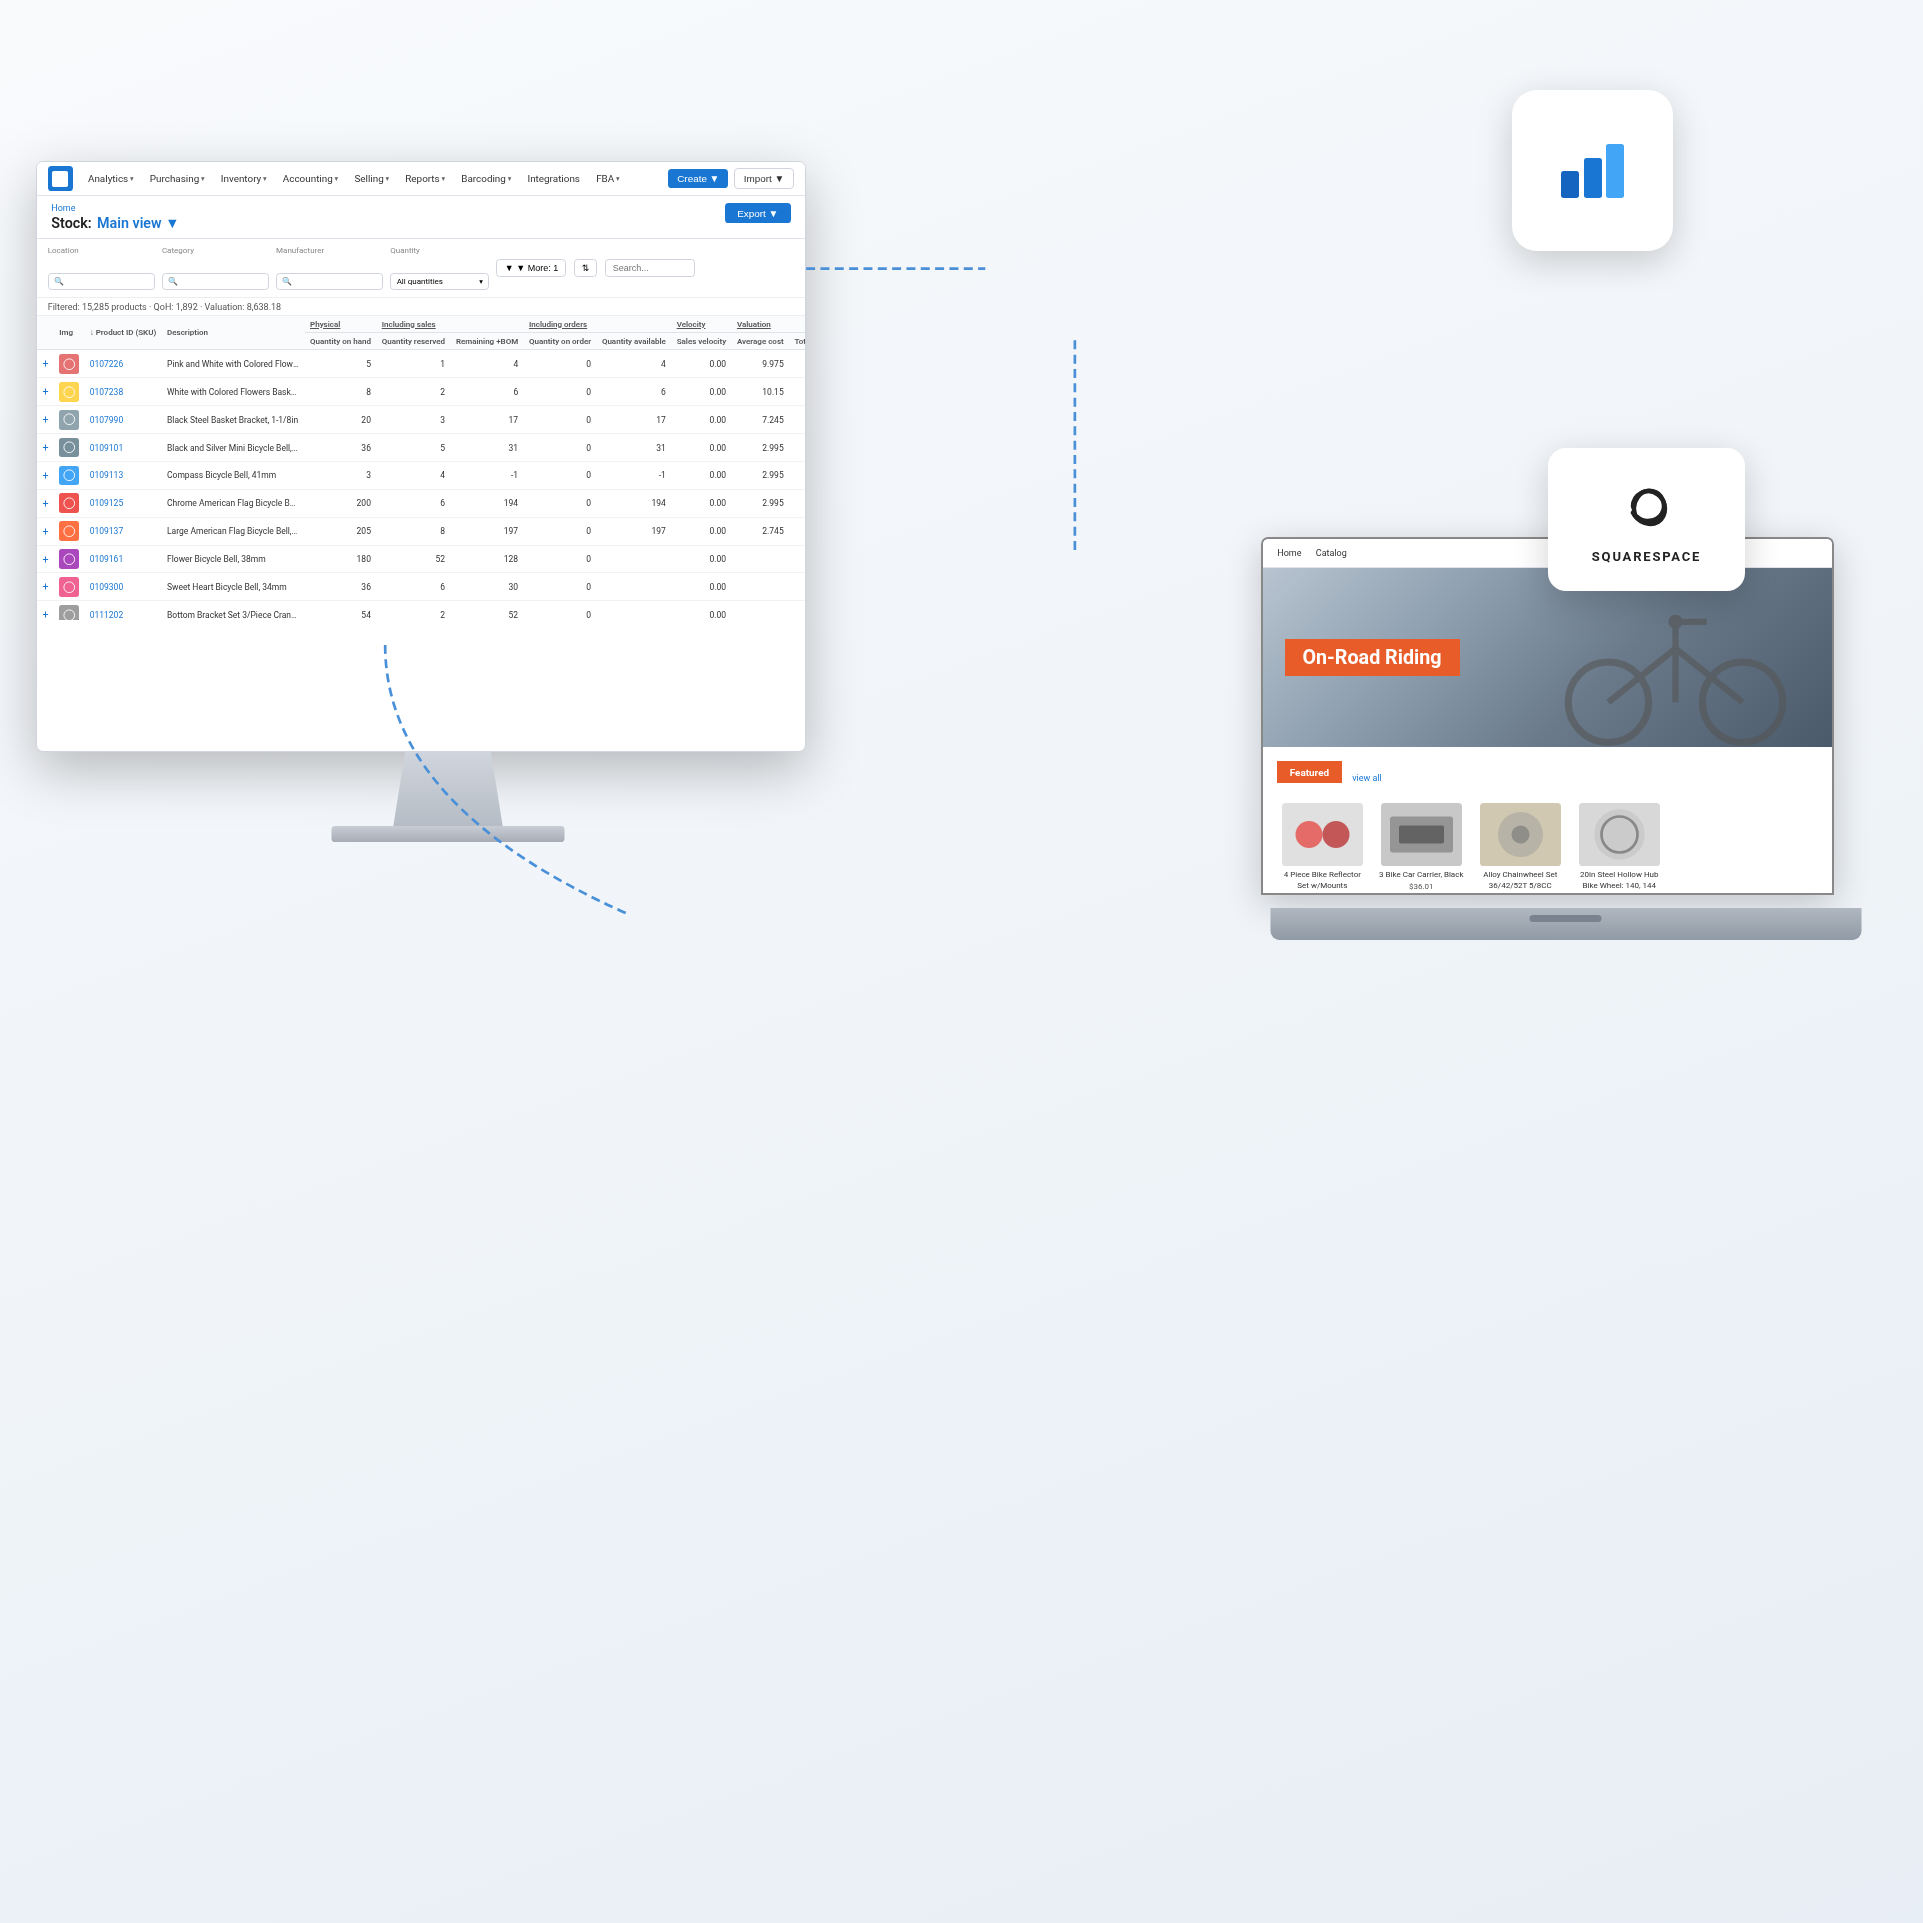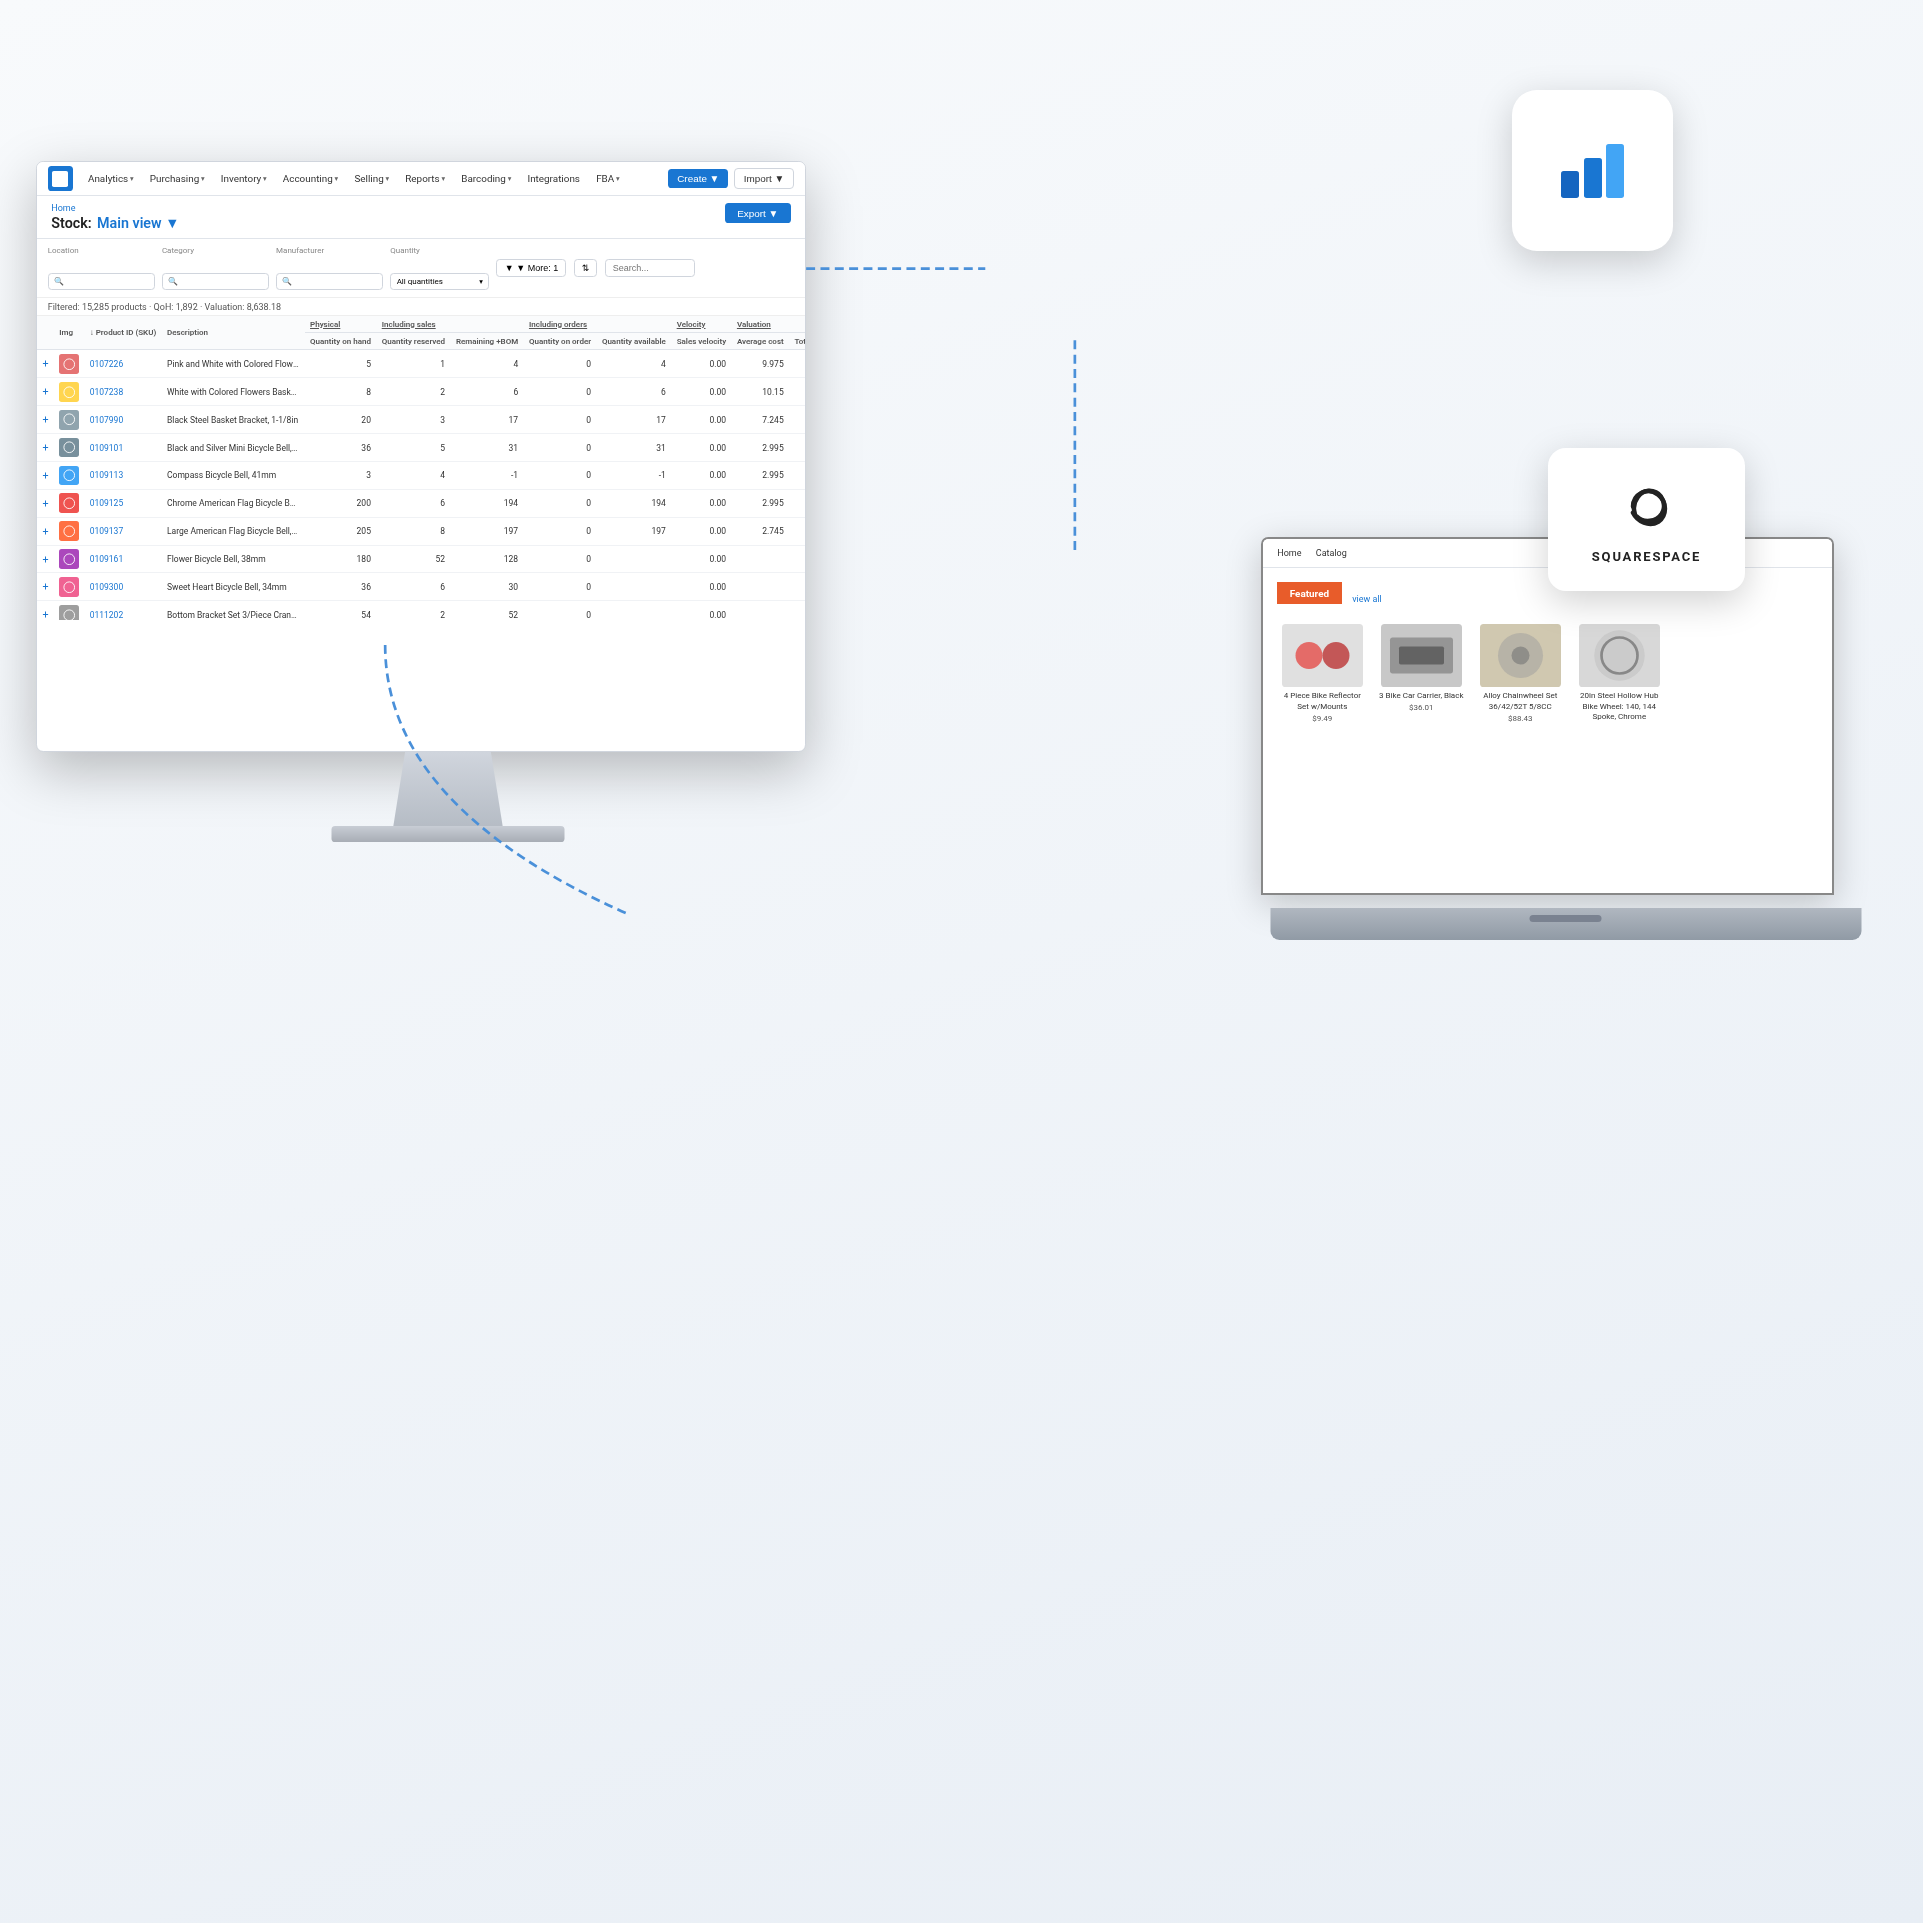--- a/index.html
+++ b/index.html
@@ -835,20 +835,34 @@
   </div>
 
   <div class="laptop">
     <div class="laptop-screen">
 
       <div class="ss-navbar">
         <span style="font-size:9px; color:#333;">Home</span>
         <span style="font-size:9px; color:#333;">Catalog</span>
       </div>
 
+      <div class="ss-hero">
+        <div class="ss-hero-bg">
+
+          <svg style="position:absolute;bottom:0;right:0;width:313px;height:161px;opacity:0.6;" viewBox="0 0 350 180">
+            <circle cx="100" cy="130" r="45" stroke="#555" stroke-width="8" fill="none"></circle>
+            <circle cx="250" cy="130" r="45" stroke="#555" stroke-width="8" fill="none"></circle>
+            <path d="M100 130 L175 70 L250 130" stroke="#555" stroke-width="7" fill="none"></path>
+            <path d="M175 70 L175 40 L210 40" stroke="#555" stroke-width="7" fill="none"></path>
+            <path d="M175 130 L175 70" stroke="#555" stroke-width="7"></path>
+            <circle cx="175" cy="40" r="8" fill="#555"></circle>
+          </svg>
+        </div>
+        <div class="ss-hero-text">On-Road Riding</div>
+      </div>
 
       <div class="ss-products">
         <div style="display:flex; align-items:center; gap:10.7px; margin-bottom:9px;">
           <span class="ss-featured-label">Featured</span>
           <span style="font-size:9px; color:#1976d2; cursor:pointer;">view all</span>
         </div>
         <div class="ss-product-grid" id="ss-product-grid">
         <div class="ss-product-item">
       <div class="ss-product-img" style="background:#e0e0e0;">
         <svg width="81" height="63" viewBox="0 0 90 70">

